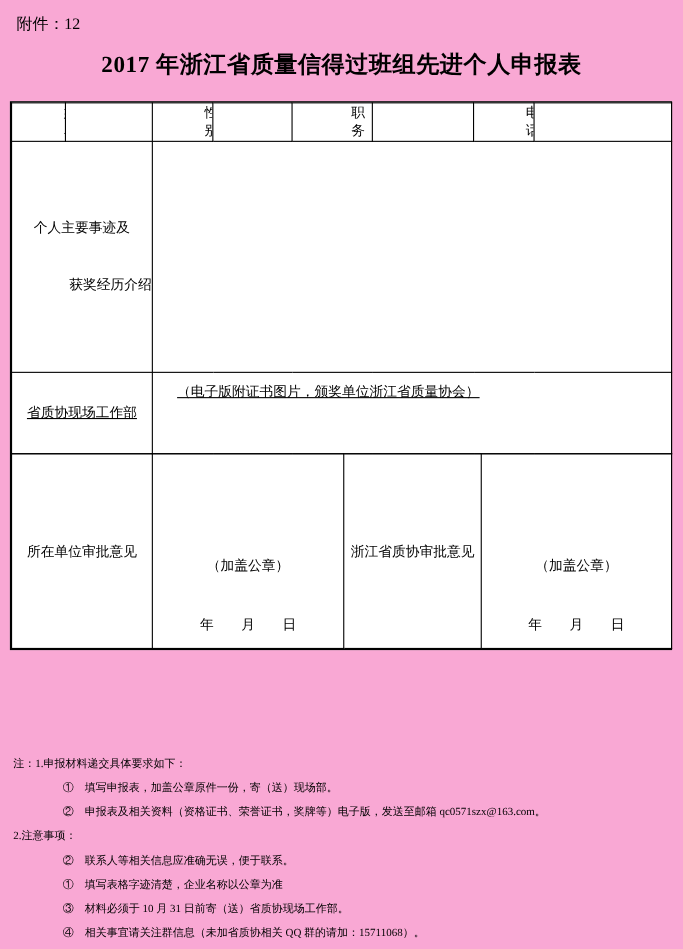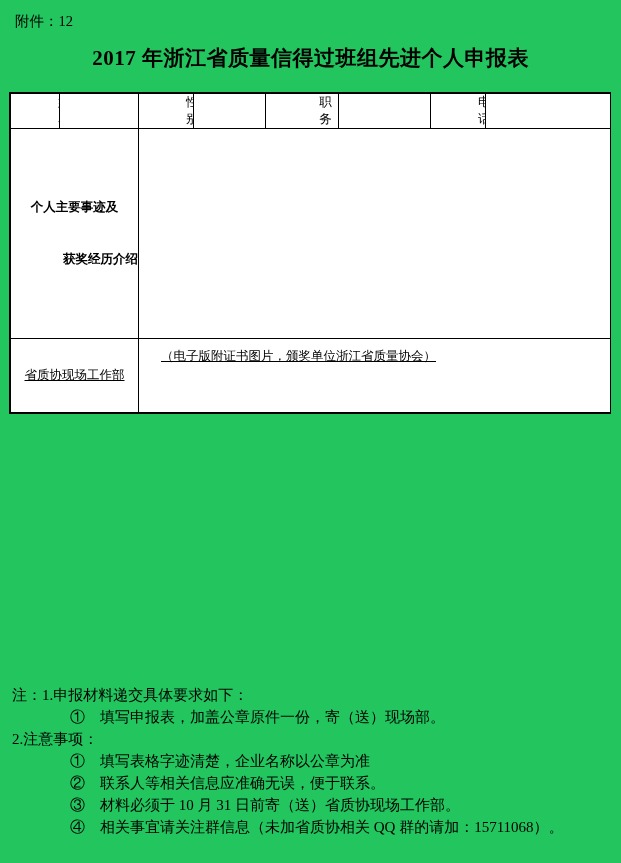--- a/index.html
+++ b/index.html
@@ -1,18 +1,18 @@
 <!DOCTYPE html>
 <html><head>
 <meta charset="utf-8">
 <style>
   * { margin:0; padding:0; box-sizing:border-box; }
   html,body { background:#fff; }
   .page {
-    position:relative; width:621px; height:863px; background:#22c55e;
+    position:relative; width:621px; height:863px; background:#f9a8d4;
     overflow:hidden; color:#000;
     font-family:"Liberation Serif","DejaVu Serif",serif;
   }
   .attachment {
     position:absolute; left:15px; top:12px;
     font-size:14.5px; white-space:nowrap;
   }
   .doc-title {
     position:absolute; top:44px; left:0; width:100%;
     text-align:center; font-size:21px; font-weight:bold;
@@ -23,37 +23,37 @@
     border:1px solid #000; background:#fff;
   }
   table { border-collapse:collapse; table-layout:fixed; width:600px; }
   td {
     border:1px solid #000; font-size:12.5px; color:#000;
     text-align:center; vertical-align:middle; padding:0; overflow:hidden;
   }
   .t2 { margin-top:-1px; }
   .r1 td { height:35px;padding-left:47px; }
   .r2 td, .r3 td { height:35px; }
-  .r4 td { height:210px;font-weight:bold; }
+  .r4 td { height:210px; }
   .r5 td { height:74px;text-decoration:underline; }
   .r6 td { height:177px; }
   .deeds-line2 { margin-top:35px;text-align:right; }
   .note-cell {
     vertical-align:top; text-align:left;
     padding:9px 6px 0 22px; white-space:nowrap;
   }
   .stamp-cell { vertical-align:top; }
   .stamp { margin-top:93px; }
   .date-line { margin-top:37px; white-space:nowrap; }
   .notes {
     position:absolute; left:12px; top:684px; width:606px;
-    font-size:15px; line-height:22px; color:#000;
+    font-size:10px; line-height:22px; color:#000;
   }
   .n-line { white-space:nowrap; }
-  .n-item { margin-left:58px; }
+  .n-item { margin-left:45px; }
   .n-sub  { }
 </style>
 </head>
 <body>
 
 <div class="page">
 
   <div class="attachment">附件：12</div>
   <div class="doc-title">2017 年浙江省质量信得过班组先进个人申报表</div>
 
@@ -89,25 +89,48 @@
       </tr>
       <tr class="r5">
         <td colspan="2">省质协现场工作部</td>
         <td colspan="6" class="note-cell">
           <span>（电子版附证书图片，颁奖单位浙江省质量协会）</span>
         </td>
       </tr>
     </tbody>
       </table>
 
+    <table class="t2">
+      <colgroup>
+        <col style="width:128px">
+          <col style="width:174px">
+          <col style="width:125px">
+          <col style="width:173px">
+      </colgroup>
+      <tbody>
+          <tr class="r6">
+        <td>所在单位审批意见</td>
+        <td class="stamp-cell">
+          <div class="stamp">（加盖公章）</div>
+          <div class="date-line">年　　月　　日</div>
+        </td>
+        <td>浙江省质协审批意见</td>
+        <td class="stamp-cell">
+          <div class="stamp">（加盖公章）</div>
+          <div class="date-line">年　　月　　日</div>
+        </td>
+      </tr>
+    </tbody>
+      </table>
   </div>
 
   <div class="notes">
     <div class="n-line">注：1.申报材料递交具体要求如下：</div>
     <div class="n-line n-item">①　填写申报表，加盖公章原件一份，寄（送）现场部。</div>
+    <div class="n-line n-item">②　申报表及相关资料（资格证书、荣誉证书，奖牌等）电子版，发送至邮箱 qc0571szx@163.com。</div>
     <div class="n-line n-sub">2.注意事项：</div>
+    <div class="n-line n-item">②　联系人等相关信息应准确无误，便于联系。</div>
     <div class="n-line n-item">①　填写表格字迹清楚，企业名称以公章为准</div>
-    <div class="n-line n-item">②　联系人等相关信息应准确无误，便于联系。</div>
     <div class="n-line n-item">③　材料必须于 10 月 31 日前寄（送）省质协现场工作部。</div>
     <div class="n-line n-item">④　相关事宜请关注群信息（未加省质协相关 QQ 群的请加：15711068）。</div>
   </div>
 
 </div>
 
 </body></html>

